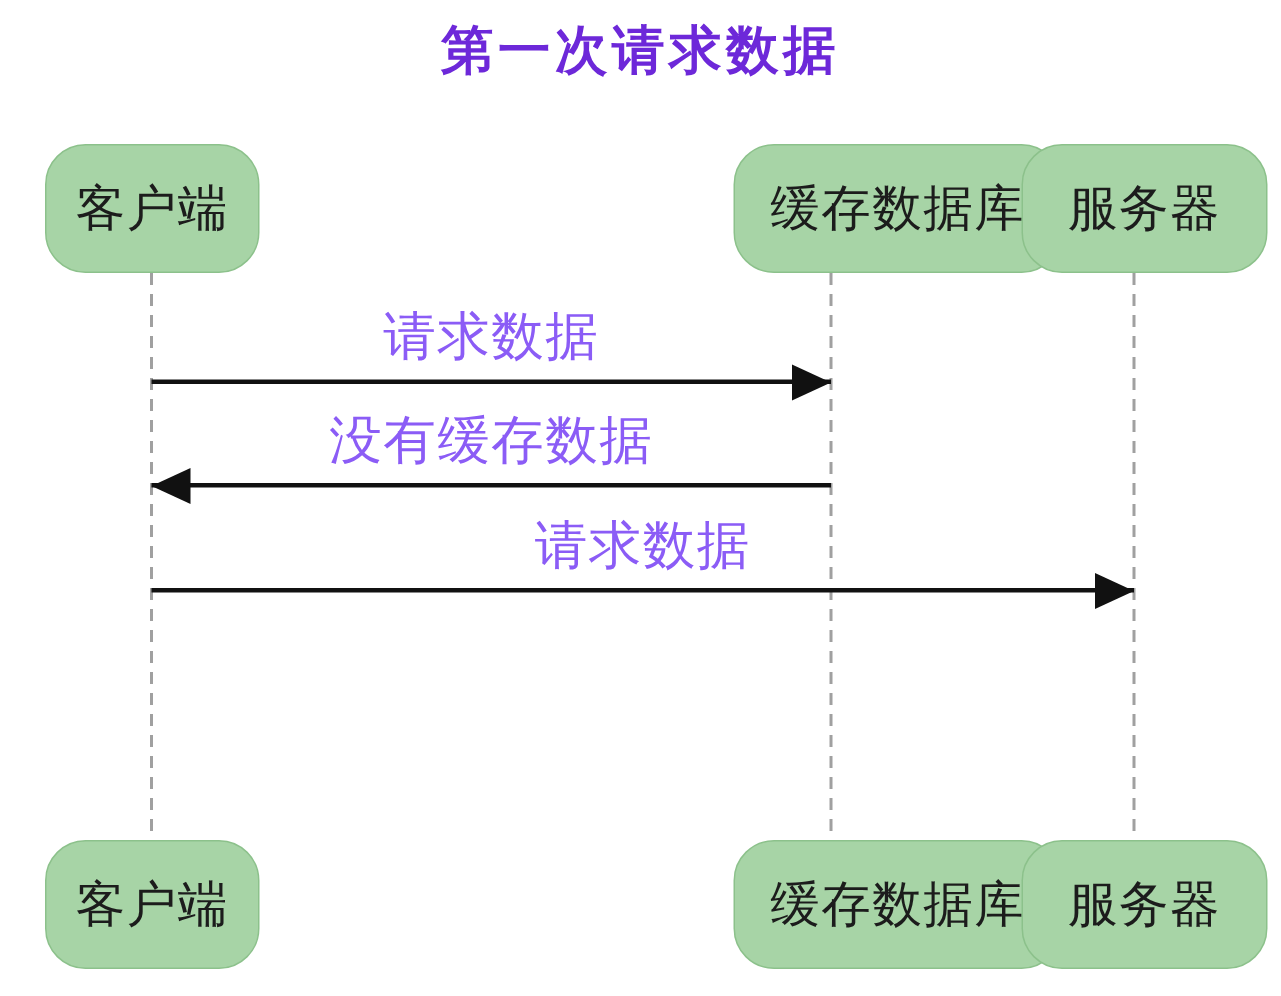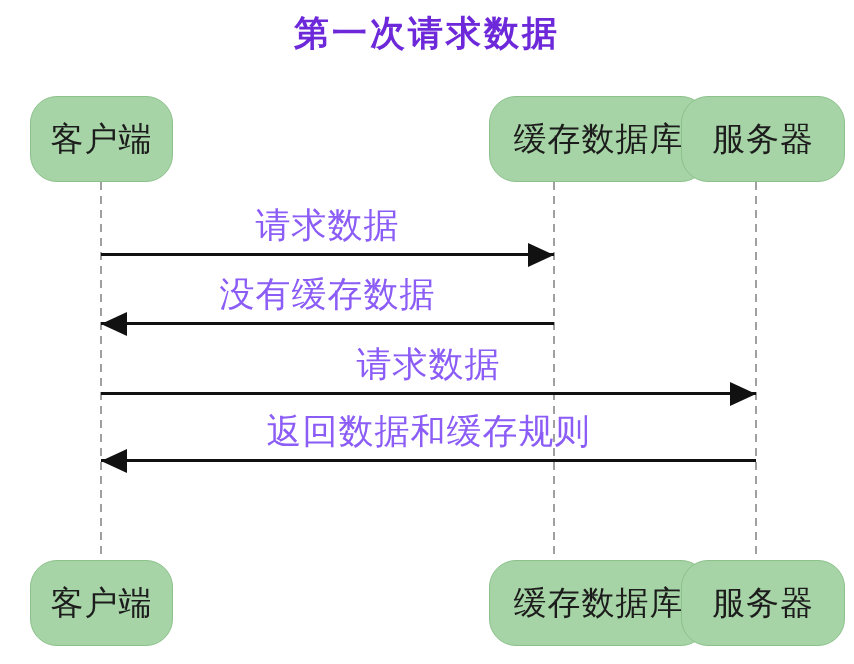--- a/index.html
+++ b/index.html
@@ -128,27 +128,20 @@
   </div>
 
   <div class="msg msg3 dir-right">
     <div class="lbl">请求数据</div>
     <div class="track">
       <div class="line"></div>
       <div class="head"></div>
     </div>
   </div>
 
-  <div class="msg msg4 dir-left">
-    <div class="lbl">返回数据和缓存规则</div>
-    <div class="track">
-      <div class="line"></div>
-      <div class="head"></div>
-    </div>
-  </div>
 
 
   <div class="actor bottom client">
     <span>客户端</span>
   </div>
   <div class="actor bottom cache">
     <span>缓存数据库</span>
   </div>
   <div class="actor bottom server">
     <span>服务器</span>

